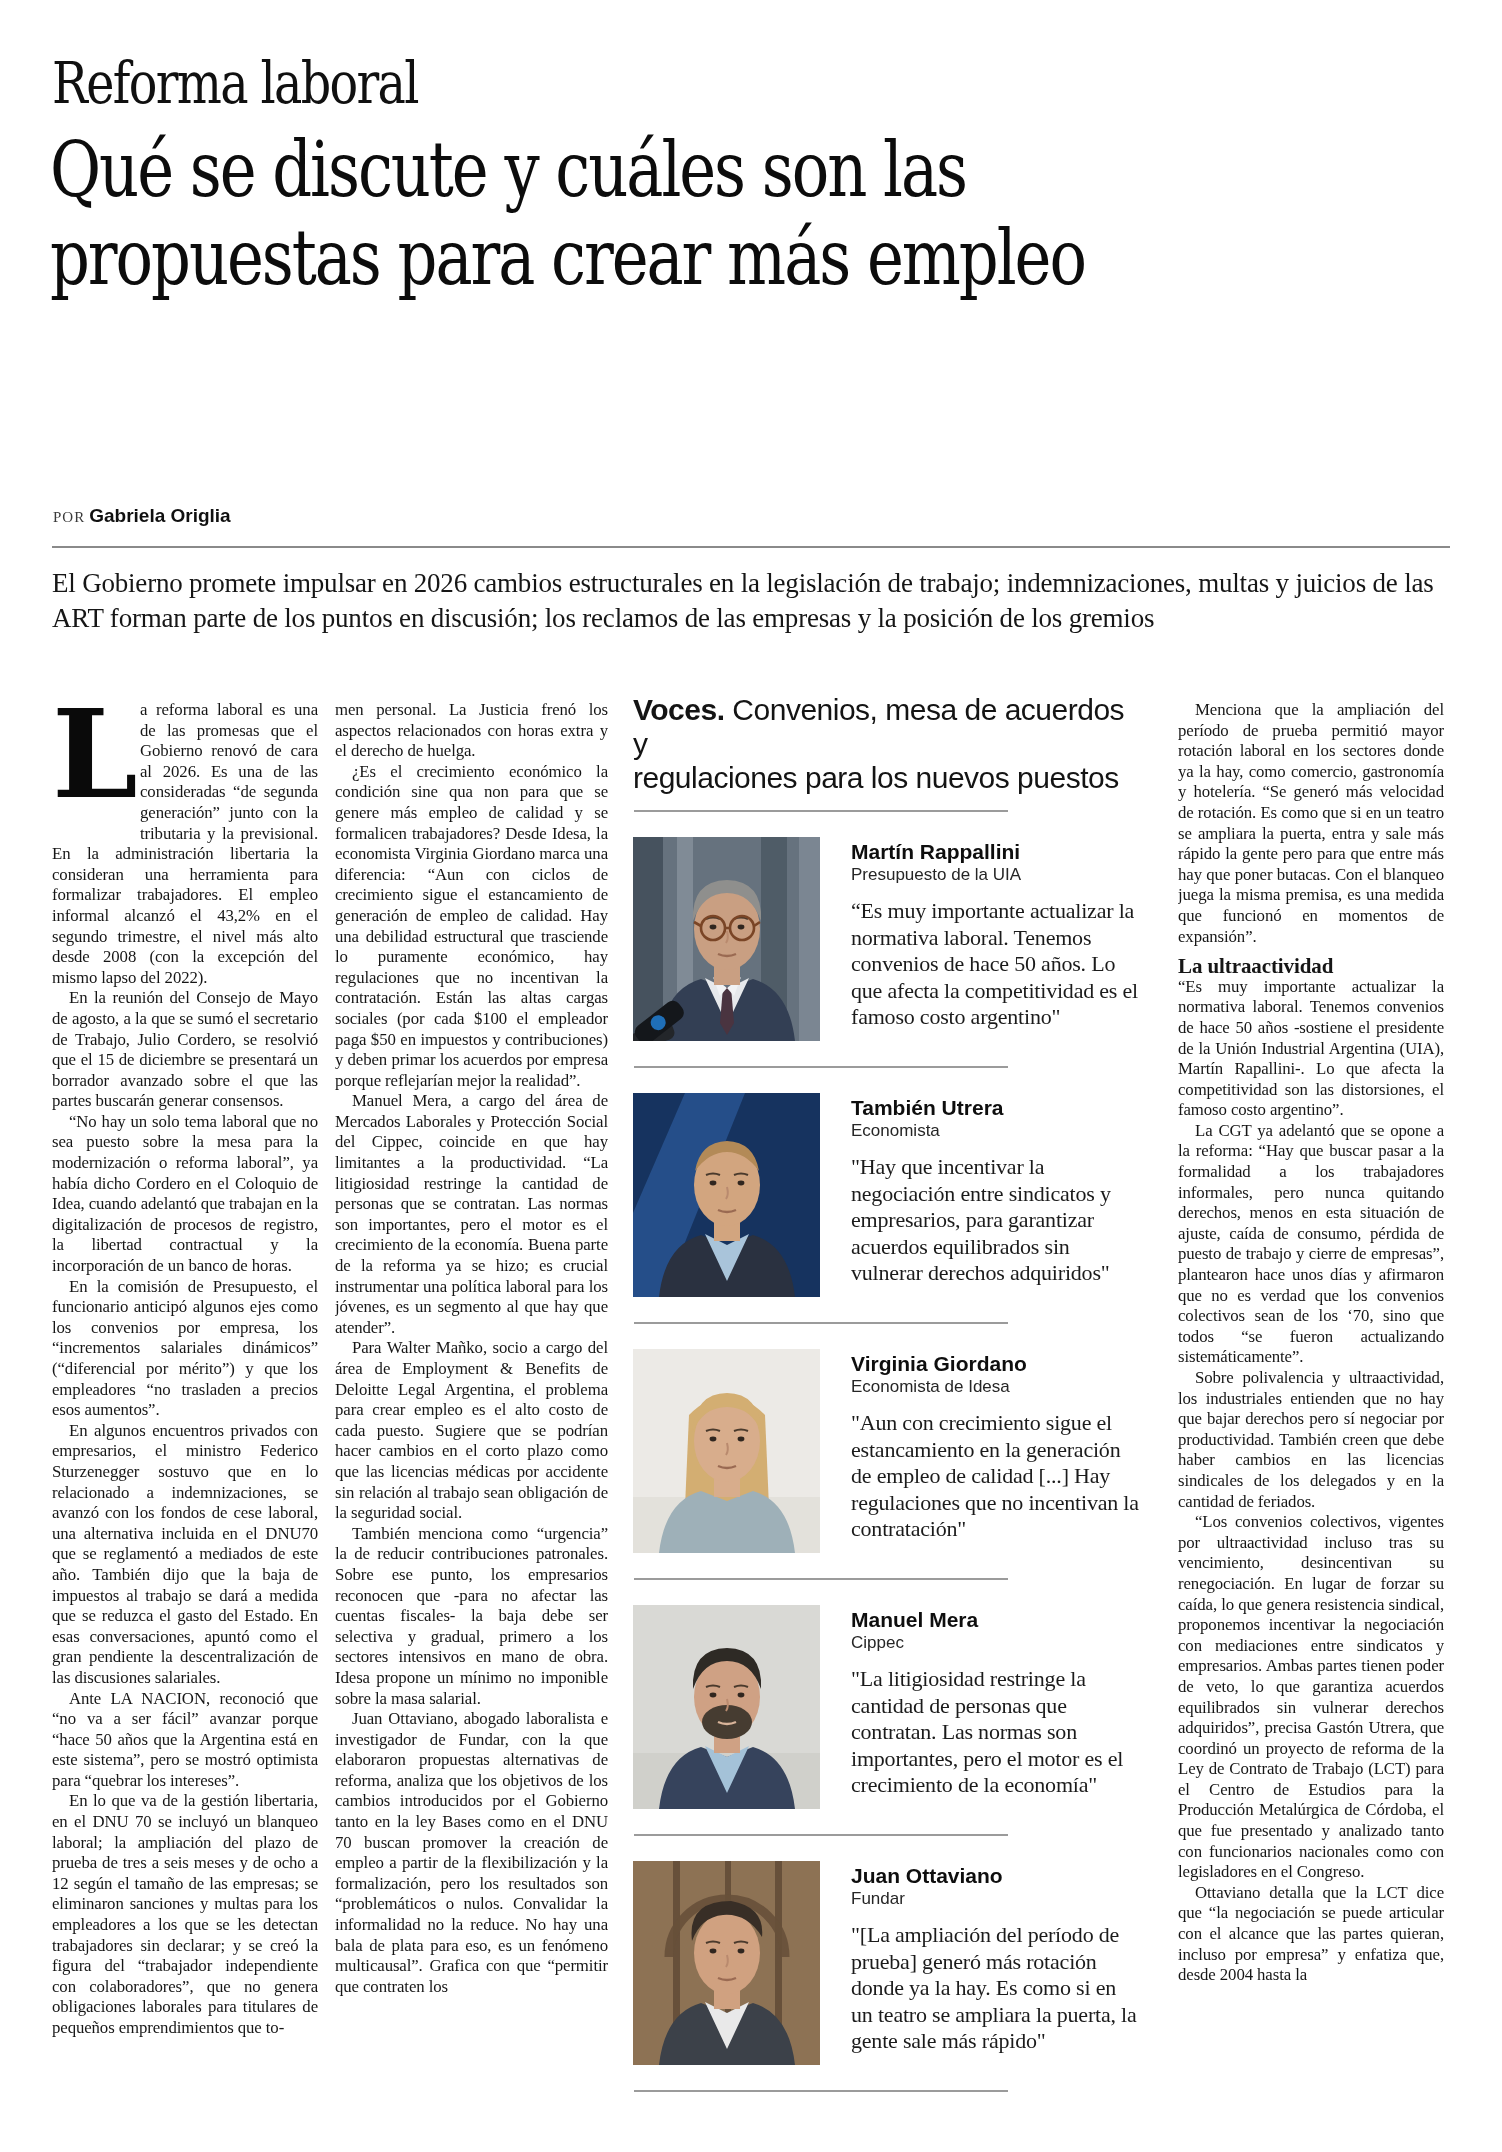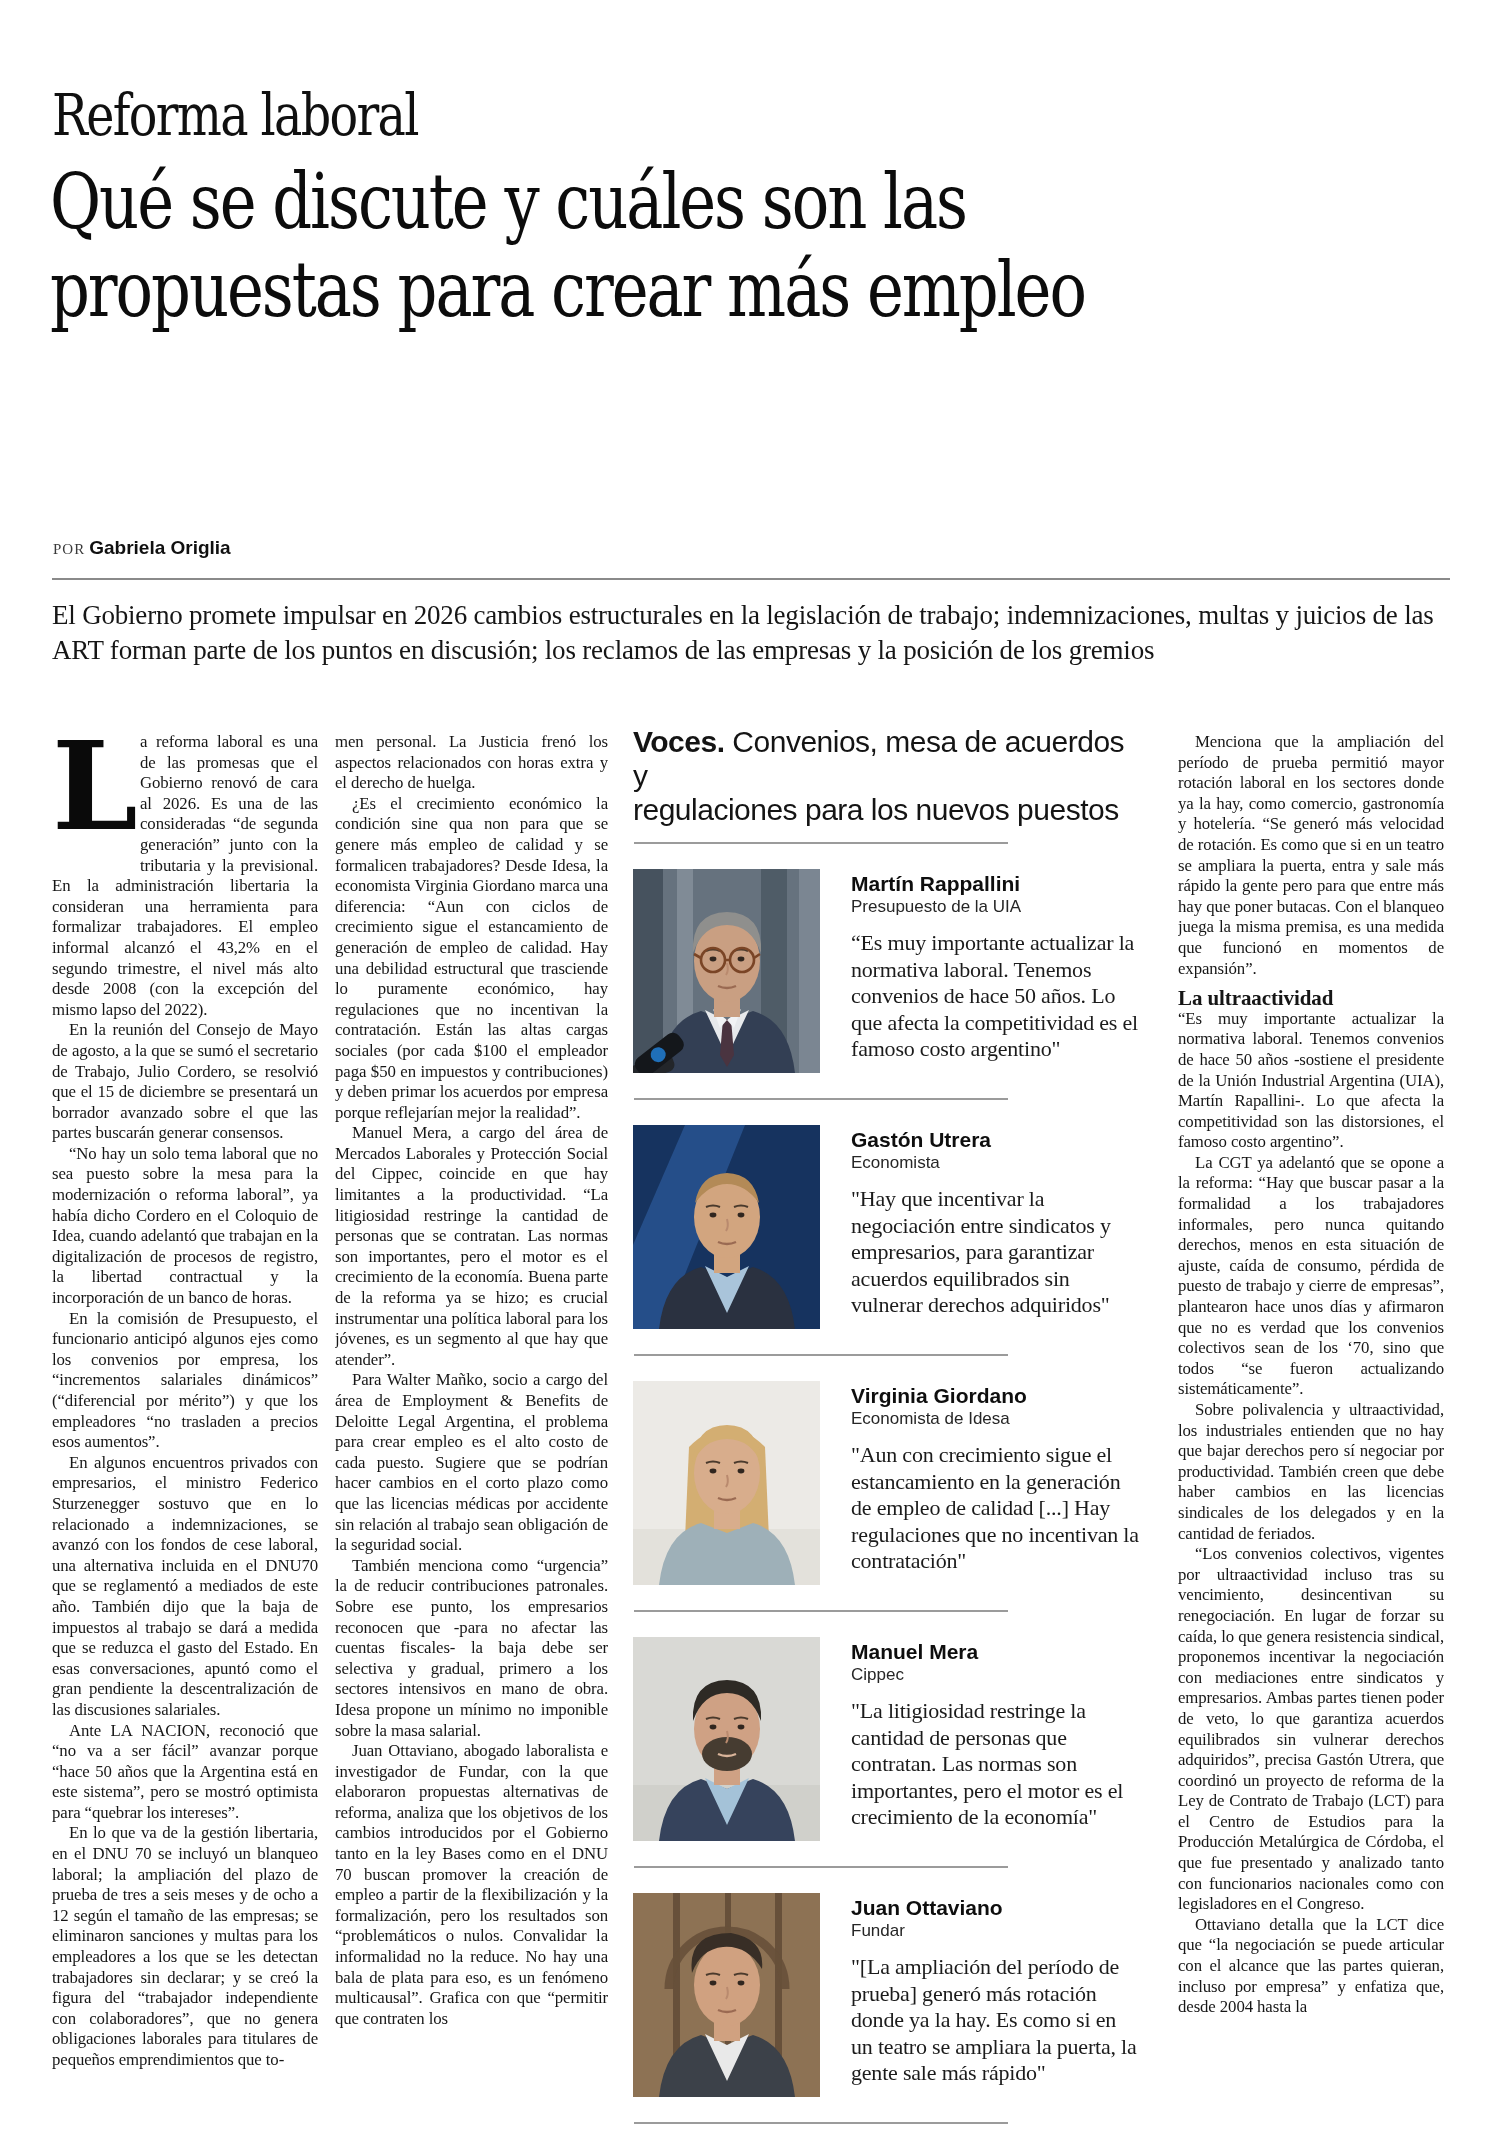--- a/index.html
+++ b/index.html
@@ -1,21 +1,21 @@
 <!DOCTYPE html>
 <html><head>
 <meta charset="utf-8">
 <style>
   html,body{margin:0;padding:0;}
   body{
     width:1502px;height:2152px;position:relative;background:#ffffff;
     font-family:"Liberation Serif", serif;color:#141414;
     -webkit-font-smoothing:antialiased;
   }
-  #page{position:absolute;inset:0;overflow:hidden;margin-top:32px;}
+  #page{position:absolute;inset:0;overflow:hidden;}
 
   
   .kicker{
     position:absolute;left:52px;top:52px;
     font-family:"DejaVu Serif", serif;font-size:58px;line-height:62px;
     letter-spacing:-2px;color:#101010;
     transform:scaleX(.82);transform-origin:left top;white-space:nowrap;
   }
   .headline{
     position:absolute;left:50px;top:126px;
@@ -189,21 +189,21 @@
               <path d="M62,78 Q67,49 94,48 Q121,49 126,78 Q112,59 94,59 Q76,59 62,78 Z" fill="#b38a57"></path>
               <ellipse cx="80" cy="90" rx="3.4" ry="2.4" fill="#30261f"></ellipse>
               <ellipse cx="108" cy="90" rx="3.4" ry="2.4" fill="#30261f"></ellipse>
               <path d="M73,82 Q80,79 87,82" stroke="#4a3a2c" stroke-width="2" fill="none"></path>
               <path d="M101,82 Q108,79 115,82" stroke="#4a3a2c" stroke-width="2" fill="none"></path>
               <path d="M94,94 Q96,102 93,106" stroke="#b98a6e" stroke-width="2" fill="none"></path>
               <path d="M85,117 Q94,121 103,117" stroke="#9a6a52" stroke-width="2.4" fill="none"></path>
             </svg>
           </div>
     <div class="voce-text">
-      <div class="voce-name">Gastón Utrera</div>
+      <div class="voce-name">También Utrera</div>
       <div class="voce-role">Economista</div>
       <div class="voce-quote">"Hay que incentivar la negociación entre sindicatos y empresarios, para garantizar acuerdos equilibrados sin vulnerar derechos adquiridos"</div>
     </div>
   </div>
 <div class="voce-sep"></div>
   <div class="voce-card">
     <div class="voce-photo">
             <svg width="187" height="204" viewBox="0 0 187 204" xmlns="http://www.w3.org/2000/svg">
               <rect width="187" height="204" fill="#eceae6"></rect>
               <rect y="148" width="187" height="56" fill="#dcd8d2" opacity=".55"></rect>

